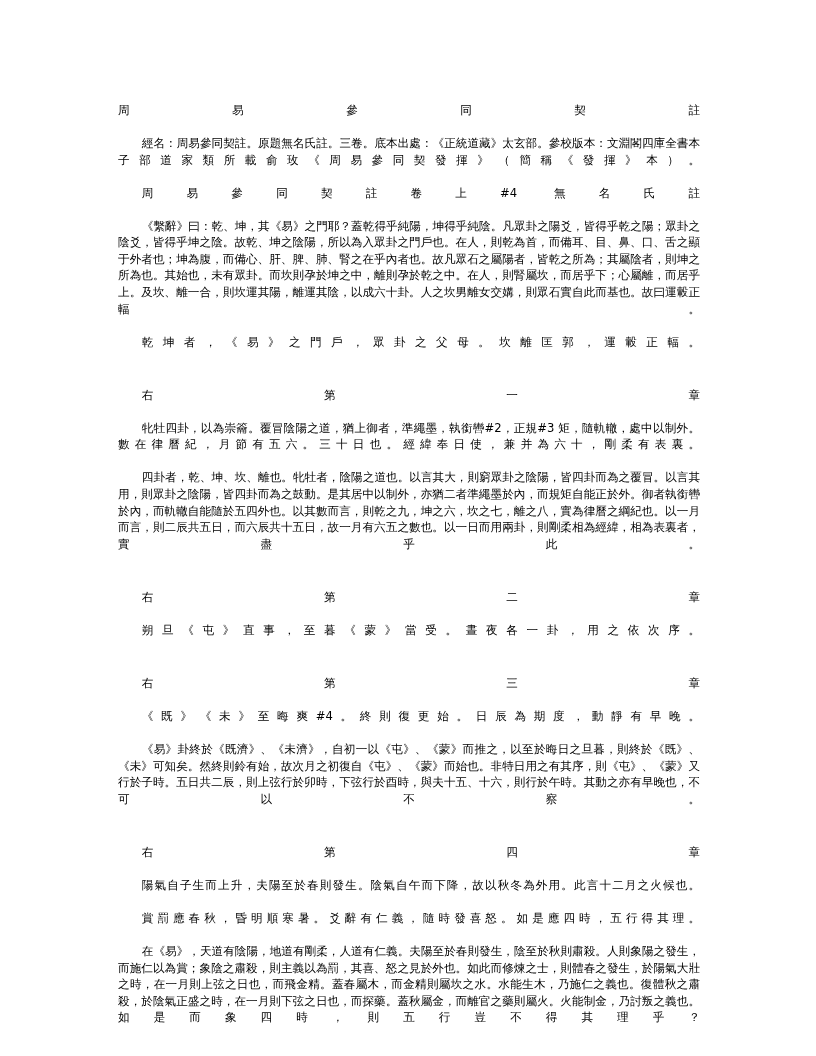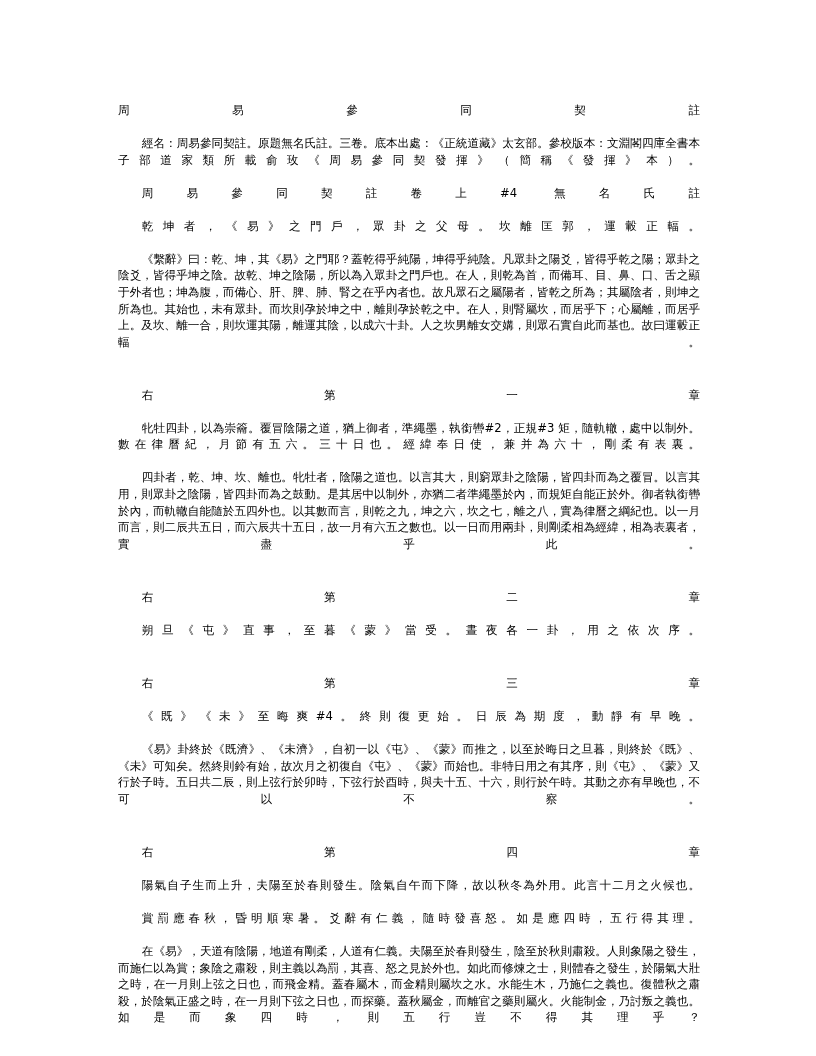--- a/index.html
+++ b/index.html
@@ -63,22 +63,22 @@
   }
 </style>
 </head>
 <body>
 
 <div id="page">
   <div id="text-block">
     <p class="para flush">周易參同契註</p>
     <p class="para indent">經名：周易參同契註。原題無名氏註。三卷。底本出處：《正統道藏》太玄部。參校版本：文淵閣四庫全書本子部道家類所載俞玫《周易參同契發揮》（簡稱《發揮》本）。</p>
     <p class="para indent">周易參同契註卷上#4 無名氏註</p>
+    <p class="para indent">《繫辭》曰：乾、坤，其《易》之門耶？蓋乾得乎純陽，坤得乎純陰。凡眾卦之陽爻，皆得乎乾之陽；眾卦之陰爻，皆得乎坤之陰。故乾、坤之陰陽，所以為入眾卦之門戶也。在人，則乾為首，而備耳、目、鼻、口、舌之顯于外者也；坤為腹，而備心、肝、脾、肺、腎之在乎內者也。故凡眾石之屬陽者，皆乾之所為；其屬陰者，則坤之所為也。其始也，未有眾卦。而坎則孕於坤之中，離則孕於乾之中。在人，則腎屬坎，而居乎下；心屬離，而居乎上。及坎、離一合，則坎運其陽，離運其陰，以成六十卦。人之坎男離女交媾，則眾石實自此而基也。故曰運轂正輻。</p>
     <p class="para indent">乾坤者，《易》之門戶，眾卦之父母。坎離匡郭，運轂正輻。</p>
-    <p class="para indent">《繫辭》曰：乾、坤，其《易》之門耶？蓋乾得乎純陽，坤得乎純陰。凡眾卦之陽爻，皆得乎乾之陽；眾卦之陰爻，皆得乎坤之陰。故乾、坤之陰陽，所以為入眾卦之門戶也。在人，則乾為首，而備耳、目、鼻、口、舌之顯于外者也；坤為腹，而備心、肝、脾、肺、腎之在乎內者也。故凡眾石之屬陽者，皆乾之所為；其屬陰者，則坤之所為也。其始也，未有眾卦。而坎則孕於坤之中，離則孕於乾之中。在人，則腎屬坎，而居乎下；心屬離，而居乎上。及坎、離一合，則坎運其陽，離運其陰，以成六十卦。人之坎男離女交媾，則眾石實自此而基也。故曰運轂正輻。</p>
     <p class="para chapter">右第一章</p>
     <p class="para indent">牝牡四卦，以為崇籥。覆冒陰陽之道，猶上御者，準繩墨，執銜轡#2，正規#3 矩，隨軌轍，處中以制外。數在律曆紀，月節有五六。三十日也。經緯奉日使，兼并為六十，剛柔有表裏。</p>
     <p class="para indent">四卦者，乾、坤、坎、離也。牝牡者，陰陽之道也。以言其大，則窮眾卦之陰陽，皆四卦而為之覆冒。以言其用，則眾卦之陰陽，皆四卦而為之鼓動。是其居中以制外，亦猶二者準繩墨於內，而規矩自能正於外。御者執銜轡於內，而軌轍自能隨於五四外也。以其數而言，則乾之九，坤之六，坎之七，離之八，實為律曆之綱紀也。以一月而言，則二辰共五日，而六辰共十五日，故一月有六五之數也。以一日而用兩卦，則剛柔相為經緯，相為表裏者，實盡乎此。</p>
     <p class="para chapter">右第二章</p>
     <p class="para indent">朔旦《屯》直事，至暮《蒙》當受。晝夜各一卦，用之依次序。</p>
     <p class="para chapter">右第三章</p>
     <p class="para indent">《既》《未》至晦爽#4。終則復更始。日辰為期度，動靜有早晚。</p>
     <p class="para indent">《易》卦終於《既濟》、《未濟》，自初一以《屯》、《蒙》而推之，以至於晦日之旦暮，則終於《既》、《未》可知矣。然終則鈴有始，故次月之初復自《屯》、《蒙》而始也。非特日用之有其序，則《屯》、《蒙》又行於子時。五日共二辰，則上弦行於卯時，下弦行於酉時，與夫十五、十六，則行於午時。其動之亦有早晚也，不可以不察。</p>
     <p class="para chapter">右第四章</p>
     <p class="para indent">陽氣自子生而上升，夫陽至於春則發生。陰氣自午而下降，故以秋冬為外用。此言十二月之火候也。</p>

